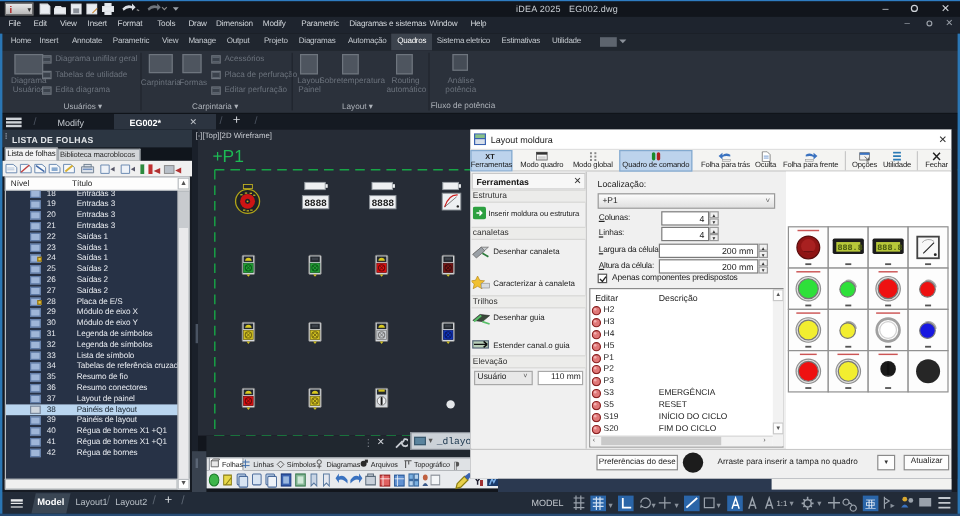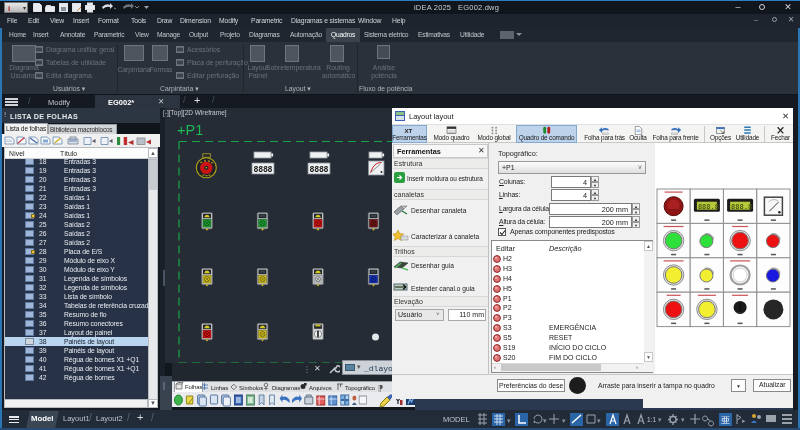--- a/index.html
+++ b/index.html
@@ -2,21 +2,21 @@
 <html><head>
 <meta charset="utf-8">
 <style>
 *{margin:0;padding:0;box-sizing:border-box;}
 html,body{width:800px;height:430px;overflow:hidden;}
 body{font-family:"Liberation Sans",sans-serif;background:#12161d;}
 .abs{position:absolute;}
 #app{position:relative;width:800px;height:430px;background:#12161d;overflow:hidden;}
 
 #titlebar{left:0;top:0;width:800px;height:14px;background:#11151c;border-top:1px solid #2e7cc2;}
-#title{left:414px;top:3px;font-size:7.5px;color:#c9ced4;letter-spacing:.2px;}
+#title{left:430px;top:3px;font-size:7.5px;color:#c9ced4;letter-spacing:.2px;}
 .winbtn{top:2px;font-size:9px;color:#cfd3d8;width:14px;text-align:center;}
 
 #menubar{left:0;top:14px;width:800px;height:14px;background:#1e242e;}
 .menu{position:absolute;top:17px;font-size:6.8px;letter-spacing:-0.15px;color:#d2d6db;}
 
 #ribbontabs{left:0;top:28px;width:800px;height:14px;background:#20262f;}
 .rtab{position:absolute;top:31px;font-size:6.7px;letter-spacing:-0.2px;color:#c3c8ce;}
 #rtab-active{left:326px;top:28px;width:34px;height:14px;background:#3c434d;}
 
 #ribbon{left:0;top:42px;width:800px;height:53px;background:#2b313b;border-bottom:1px solid #10141a;}
@@ -617,21 +617,21 @@
       <path d="M307,4 h10 M307,8 h10 M307,12 h10" stroke="#c3c8ce" stroke-width="1.5"></path>
     </g>
   </svg>
   <div class="abs" id="dialog"></div>
   <div class="abs" style="left:392px;top:108px;width:401px;height:17px;background:#fff;border-bottom:1px solid #e0e0e0;"></div>
   <svg class="abs" style="left:395px;top:111px;" width="10" height="10" viewBox="0 0 10 10">
       <rect x="0" y="0" width="10" height="10" fill="#3a62b0"></rect>
       <rect x="1" y="1" width="8" height="3" fill="#88c088"></rect>
       <rect x="1" y="5" width="8" height="4" fill="#d8e0ea"></rect>
     </svg>
-  <div class="abs t" style="left:409px;top:112px;font-size:7.5px;color:#1a1a1a;">Layout layout</div>
+  <div class="abs t" style="left:409px;top:112px;font-size:7.5px;color:#1a1a1a;">Layout moldura</div>
   <div class="abs t" style="left:782px;top:111px;font-size:8.5px;color:#333;">✕</div>
   <div class="abs" style="left:392px;top:125px;width:401px;height:18px;background:#f4f4f2;border-bottom:1px solid #c8c8c8;"></div>
   <div class="abs" style="left:392px;top:125px;width:35px;height:18px;background:#bdd3ec;border:1px solid #84aacf;"></div>
   <svg class="abs" style="left:402px;top:126px;" width="13" height="9" viewBox="0 0 16 11">
       <text x="3" y="8" font-size="7.5" font-weight="bold" fill="#222" font-family="Liberation Sans">XT</text>
     </svg>
   <div class="abs" style="left:392px;top:134px;width:35px;text-align:center;font-size:6.4px;letter-spacing:-0.15px;color:#1a1a1a;white-space:nowrap;">Ferramentas</div>
   <svg class="abs" style="left:445px;top:126px;" width="13" height="9" viewBox="0 0 16 11">
       <rect x="2.5" y="1" width="11" height="8" fill="#f8f8f8" stroke="#555" stroke-width=".8"></rect>
       <rect x="2.5" y="1" width="11" height="2.5" fill="#333"></rect>
@@ -723,21 +723,21 @@
   <svg class="abs" style="left:393px;top:281px;" width="16" height="13" viewBox="0 0 16 13">
       <rect x="1" y="3" width="13" height="6" fill="#b8d0b8" stroke="#567"></rect>
       <path d="M2,6 h11 m0,0 l-3,-2.5 m3,2.5 l-3,2.5" stroke="#111" stroke-width="1.2" fill="none"></path>
     </svg>
   <div class="abs t" style="left:411px;top:285px;font-size:6.6px;color:#222;">Estender canal.o guia</div>
   <div class="abs" style="left:395px;top:309px;width:49px;height:12px;background:#e8e8e8;border:1px solid #a8a8a8;"></div>
   <div class="abs t" style="left:398px;top:311px;font-size:7px;color:#222;">Usuário</div>
   <div class="abs t" style="left:436px;top:311px;font-size:6px;color:#555;">˅</div>
   <div class="abs" style="left:448px;top:309px;width:38px;height:12px;background:#fff;border:1px solid #a8a8a8;"></div>
   <div class="abs" style="left:449px;top:311px;width:35px;text-align:right;font-size:7px;color:#222;">110 mm</div>
-  <div class="abs t" style="left:498px;top:149px;font-size:7.3px;color:#222;">Topográfico:</div>
+  <div class="abs t" style="left:498px;top:149px;font-size:7.3px;color:#222;">Localização:</div>
   <div class="abs" style="left:498px;top:161px;width:148px;height:13px;background:linear-gradient(#fcfcfc,#dfdfdf);border:1px solid #999;"></div>
   <div class="abs t" style="left:502px;top:164px;font-size:7px;color:#222;">+P1</div>
   <div class="abs t" style="left:638px;top:164px;font-size:6.5px;color:#555;">˅</div>
   <div class="abs t" style="left:499px;top:178px;font-size:6.9px;letter-spacing:-0.15px;color:#222;"><u>C</u>olunas:</div>
   <div class="abs" style="left:551px;top:176px;width:40px;height:12px;background:#fff;border:1px solid #7a7a7a;"></div>
   <div class="abs" style="left:551px;top:178px;width:36px;text-align:right;font-size:7.3px;color:#222;">4</div>
   <div class="abs" style="left:591px;top:176px;width:8px;height:6px;background:#f0f0f0;border:1px solid #999;font-size:4px;color:#333;text-align:center;line-height:5px;">▲</div>
   <div class="abs" style="left:591px;top:182px;width:8px;height:6px;background:#f0f0f0;border:1px solid #999;font-size:4px;color:#333;text-align:center;line-height:5px;">▼</div>
   <div class="abs t" style="left:499px;top:191px;font-size:6.9px;letter-spacing:-0.15px;color:#222;"><u>L</u>inhas:</div>
   <div class="abs" style="left:551px;top:189px;width:40px;height:12px;background:#fff;border:1px solid #7a7a7a;"></div>
@@ -754,21 +754,21 @@
   <div class="abs" style="left:549px;top:218px;width:79px;text-align:right;font-size:7.3px;color:#222;">200 mm</div>
   <div class="abs" style="left:632px;top:216px;width:8px;height:6px;background:#f0f0f0;border:1px solid #999;font-size:4px;color:#333;text-align:center;line-height:5px;">▲</div>
   <div class="abs" style="left:632px;top:222px;width:8px;height:6px;background:#f0f0f0;border:1px solid #999;font-size:4px;color:#333;text-align:center;line-height:5px;">▼</div>
   <div class="abs" style="left:498px;top:228px;width:8px;height:8px;background:#fff;border:1px solid #555;"></div>
   <svg class="abs" style="left:499px;top:229px;" width="7" height="7" viewBox="0 0 7 7">
       <path d="M1,3.5 l2,2 3,-4" stroke="#222" stroke-width="1.1" fill="none"></path>
     </svg>
   <div class="abs t" style="left:510px;top:228px;font-size:7px;letter-spacing:-0.15px;color:#222;">Apenas componentes predispostos</div>
   <div class="abs" style="left:491px;top:240px;width:162px;height:133px;background:#fff;border:1px solid #8a8a8a;"></div>
   <div class="abs t" style="left:496px;top:244px;font-size:7.3px;color:#222;">Editar</div>
-  <div class="abs t" style="left:549px;top:244px;font-size:7.3px;color:#222;font-style:italic;">Descrição</div>
+  <div class="abs t" style="left:549px;top:244px;font-size:7.3px;color:#222;">Descrição</div>
   <svg class="abs" style="left:493px;top:255px;" width="8" height="8" viewBox="0 0 8 8">
       <circle cx="4" cy="4" r="3.4" fill="#e07878" stroke="#8a2222" stroke-width="1"></circle>
       <circle cx="3" cy="2.8" r="1.1" fill="#f2b0b0"></circle>
     </svg>
   <div class="abs t" style="left:503px;top:255px;font-size:7px;color:#222;">H2</div>
   <svg class="abs" style="left:493px;top:265px;" width="8" height="8" viewBox="0 0 8 8">
       <circle cx="4" cy="4" r="3.4" fill="#e07878" stroke="#8a2222" stroke-width="1"></circle>
       <circle cx="3" cy="2.8" r="1.1" fill="#f2b0b0"></circle>
     </svg>
   <div class="abs t" style="left:503px;top:265px;font-size:7px;color:#222;">H3</div>

